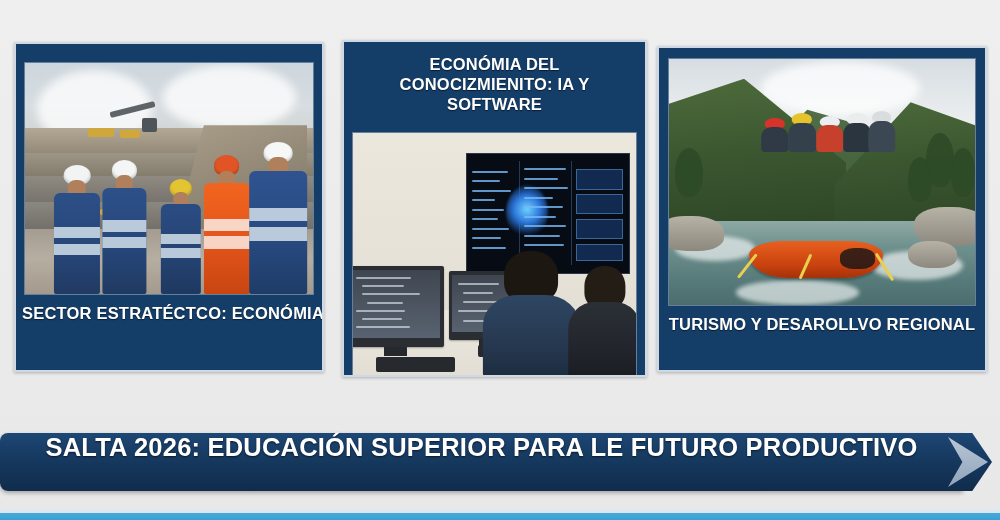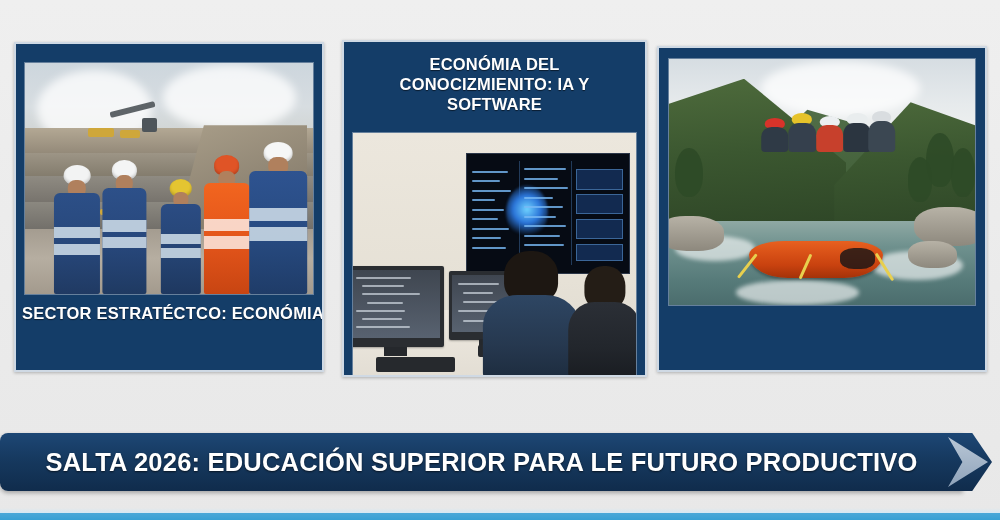--- a/index.html
+++ b/index.html
@@ -289,21 +289,20 @@
   }
   #banner {
     position: absolute;
     left: 0; top: 0;
     width: 963px;
     height: 58px;
     background: linear-gradient(180deg, #1d4775 0%, #16395f 45%, #102c4c 100%);
     border-radius: 8px 0 0 8px;
     box-shadow: 0 2px 4px rgba(0,0,0,.3);
     display: flex;
-    align-items: center;
     justify-content: center;
   }
   #banner-text {
     color: #ffffff;
     font-weight: bold;
     font-size: 25.5px;
     letter-spacing: .2px;
     white-space: nowrap;
     text-shadow: 0 1px 2px rgba(0,0,0,.6);
   }
@@ -524,20 +523,21 @@
         <div class="rafter" style="left:65%;width:9%;height:17%;">
           <div class="rf-helmet" style="top:0;width:72%;height:29%;background:#d9dde0;"></div>
           <div class="rf-body" style="top:24%;width:100%;height:76%;background:#3b4752;"></div>
         </div>
 
         <div class="paddle" style="left:25%;top:78%;height:12%;transform:rotate(38deg);"></div>
         <div class="paddle" style="left:44%;top:79%;height:11%;transform:rotate(24deg);"></div>
         <div class="paddle" style="left:70%;top:78%;height:13%;transform:rotate(-32deg);"></div>
       </div>
 
+      <div class="card-caption">TURISMO Y DESAROLLVO REGIONAL</div>
     </div>
 
   </div>
 
   <div id="banner-wrap">
     <div id="banner">
       <span id="banner-text">SALTA 2026: EDUCACIÓN SUPERIOR PARA LE FUTURO PRODUCTIVO</span>
     </div>
     <div id="banner-arrow"></div>
     <div id="banner-chevron"></div>

